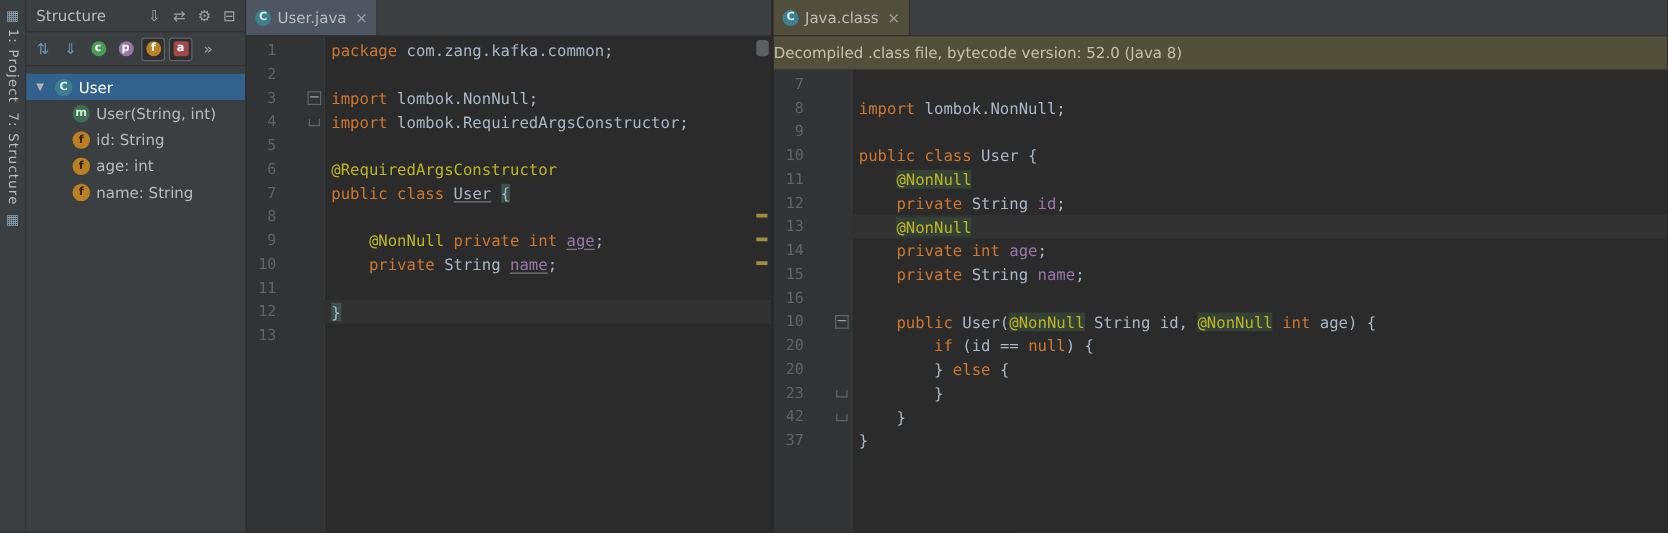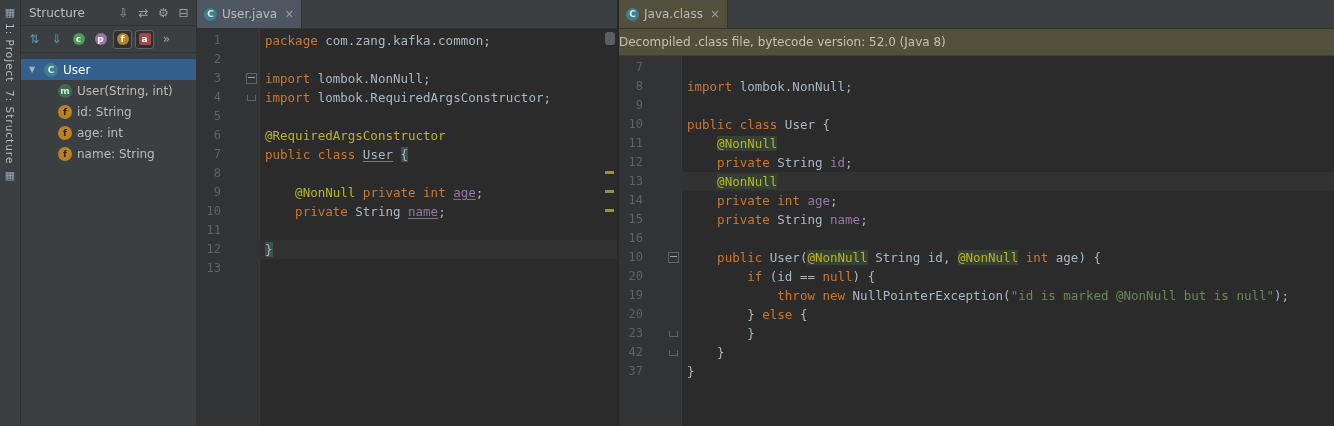--- a/index.html
+++ b/index.html
@@ -357,27 +357,20 @@
         </div>
         <div class="code-line">
           <span class="gutter-cell">
             <span class="line-num">20</span>
             <span class="fold-col"></span>
           </span>
           <span class="code-wrap"><span class="t-d">        </span><span class="t-k">if</span><span class="t-d"> (id == </span><span class="t-k">null</span><span class="t-d">) {</span></span>
         </div>
         <div class="code-line">
           <span class="gutter-cell">
-            <span class="line-num">19</span>
-            <span class="fold-col"></span>
-          </span>
-          <span class="code-wrap"><span class="t-d">            </span><span class="t-k">throw</span><span class="t-d"> </span><span class="t-k">new</span><span class="t-d"> NullPointerException(</span><span class="t-s">"id is marked @NonNull but is null"</span><span class="t-d">);</span></span>
-        </div>
-        <div class="code-line">
-          <span class="gutter-cell">
             <span class="line-num">20</span>
             <span class="fold-col"></span>
           </span>
           <span class="code-wrap"><span class="t-d">        } </span><span class="t-k">else</span><span class="t-d"> {</span></span>
         </div>
         <div class="code-line">
           <span class="gutter-cell">
             <span class="line-num">23</span>
             <span class="fold-col">
               <span class="fold-endbox"></span>

